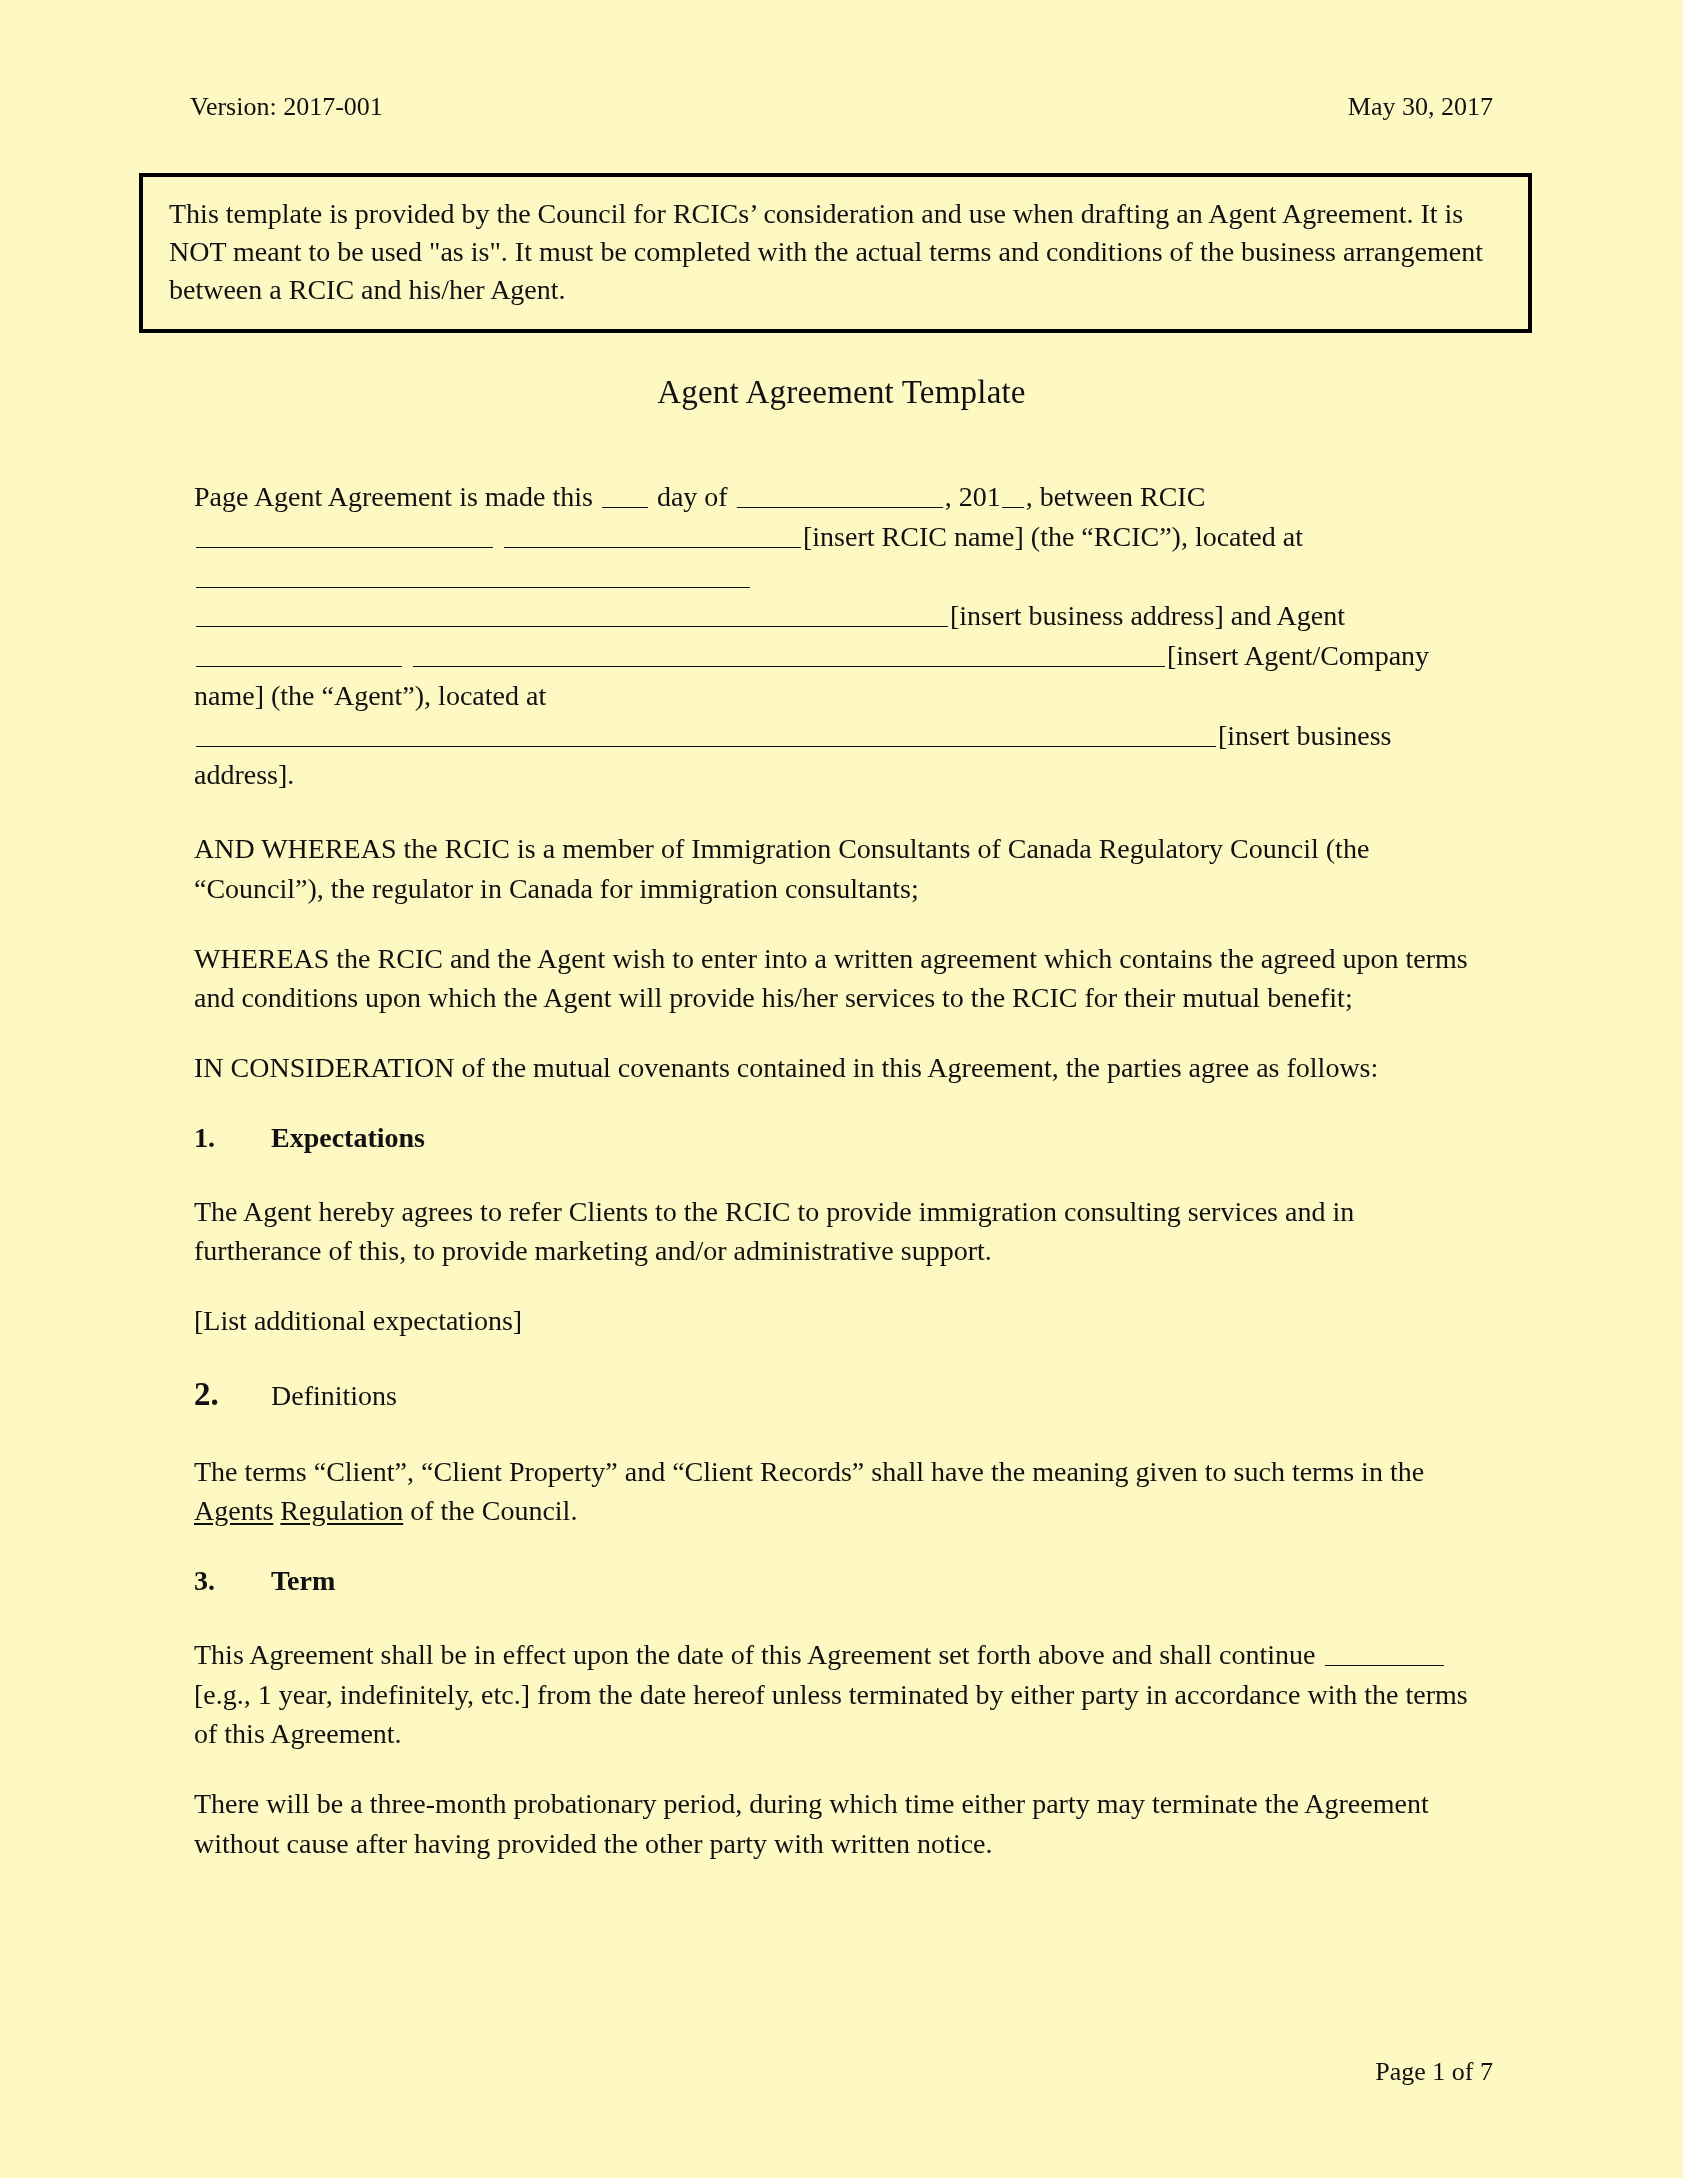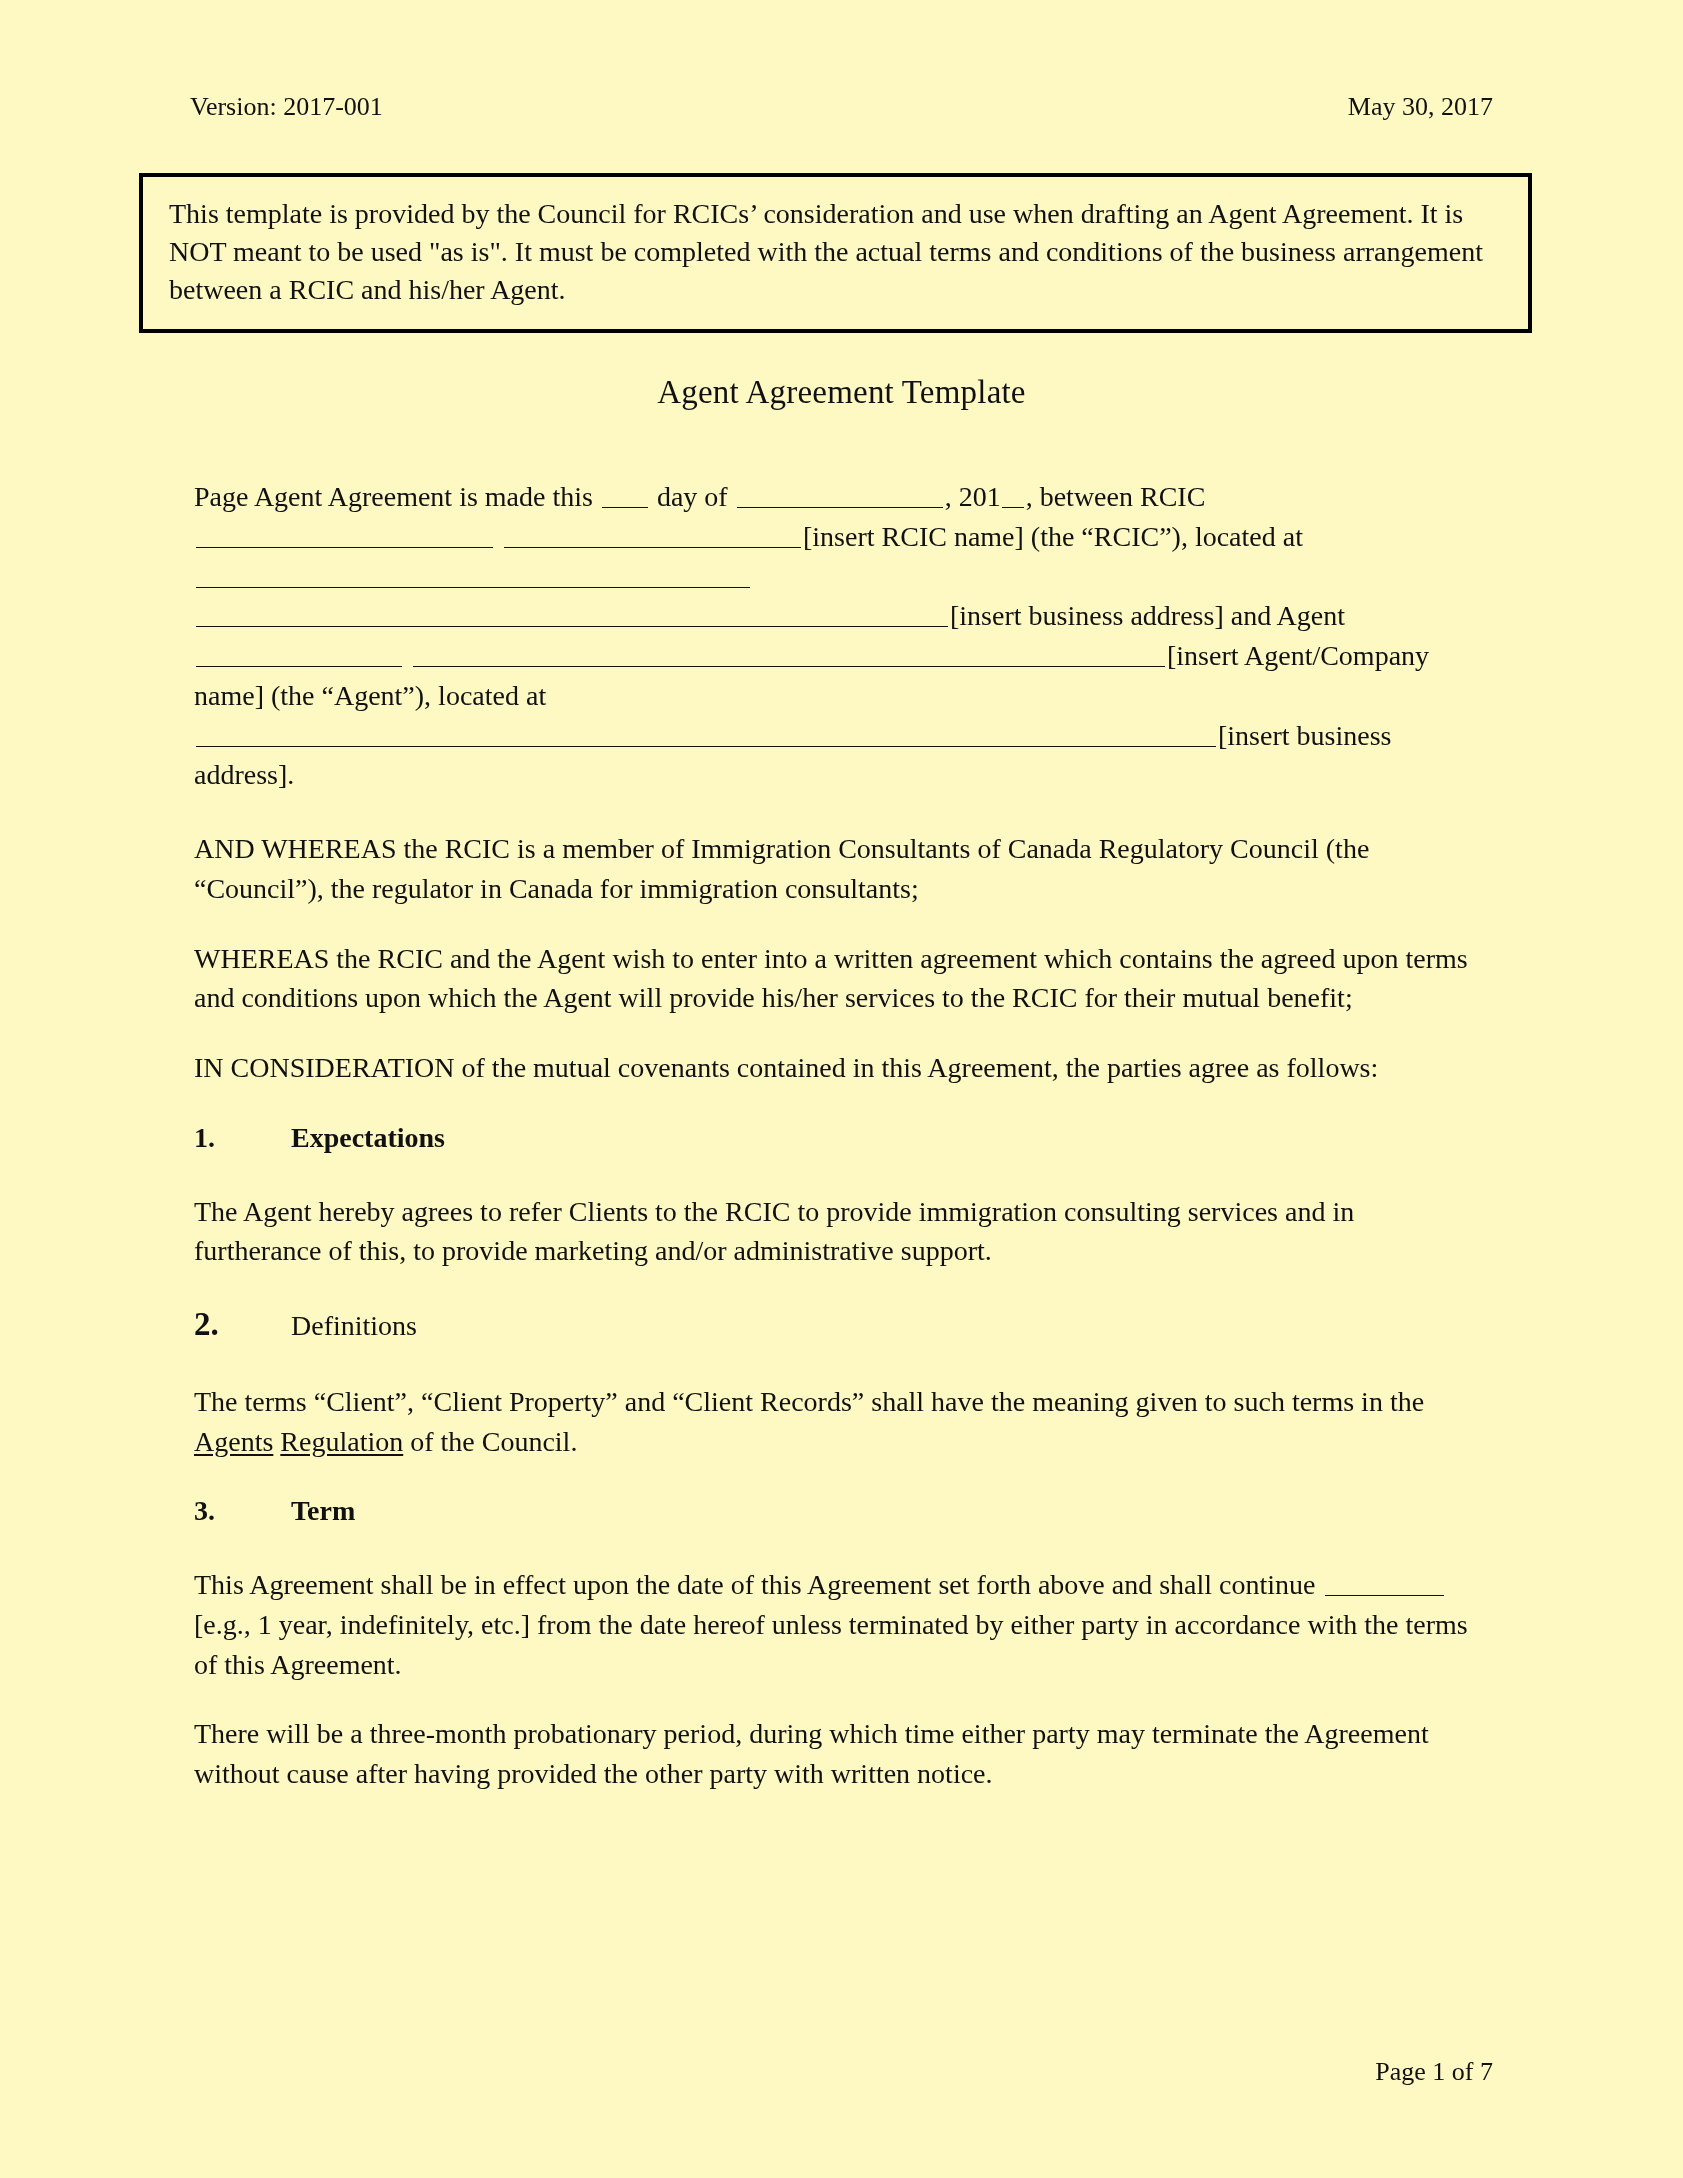--- a/index.html
+++ b/index.html
@@ -103,21 +103,21 @@
     display: flex;
     align-items: baseline;
     margin: 0 0 34px 0;
     font-size: 28px;
   }
   .sec-num {
     width: 77px;
     flex: 0 0 77px;
     font-weight: bold;
   }
-  .sec-title { font-weight: bold; margin-left: 20px; }
+  .sec-title { font-weight: bold; }
 
   
   .sec-head.variant .sec-num {
     font-size: 33px;
     font-weight: bold;
   }
   .sec-head.variant .sec-title {
     font-weight: normal;
     font-size: 28px;
   }
@@ -166,20 +166,21 @@
 
     <p class="para">AND WHEREAS the RCIC is a member of Immigration Consultants of Canada Regulatory Council (the “Council”), the regulator in Canada for immigration consultants;</p>
     <p class="para">WHEREAS the RCIC and the Agent wish to enter into a written agreement which contains the agreed upon terms and conditions upon which the Agent will provide his/her services to the RCIC for their mutual benefit;</p>
     <p class="para">IN CONSIDERATION of the mutual covenants contained in this Agreement, the parties agree as follows:</p>
 
     <div class="sec-head">
       <span class="sec-num">1.</span>
       <span class="sec-title">Expectations</span>
     </div>
     <p class="para">The Agent hereby agrees to refer Clients to the RCIC to provide immigration consulting services and in furtherance of this, to provide marketing and/or administrative support.</p>
+    <p class="para">[List additional expectations]</p>
 
     <div class="sec-head variant">
       <span class="sec-num">2.</span>
       <span class="sec-title">Definitions</span>
     </div>
     <p class="para">
       <span>The terms “Client”, “Client Property” and “Client Records” shall have the meaning given to such terms in the</span>
       <span class="u">Agents</span>
       <span class="u">Regulation</span>
       <span>of the Council.</span>

